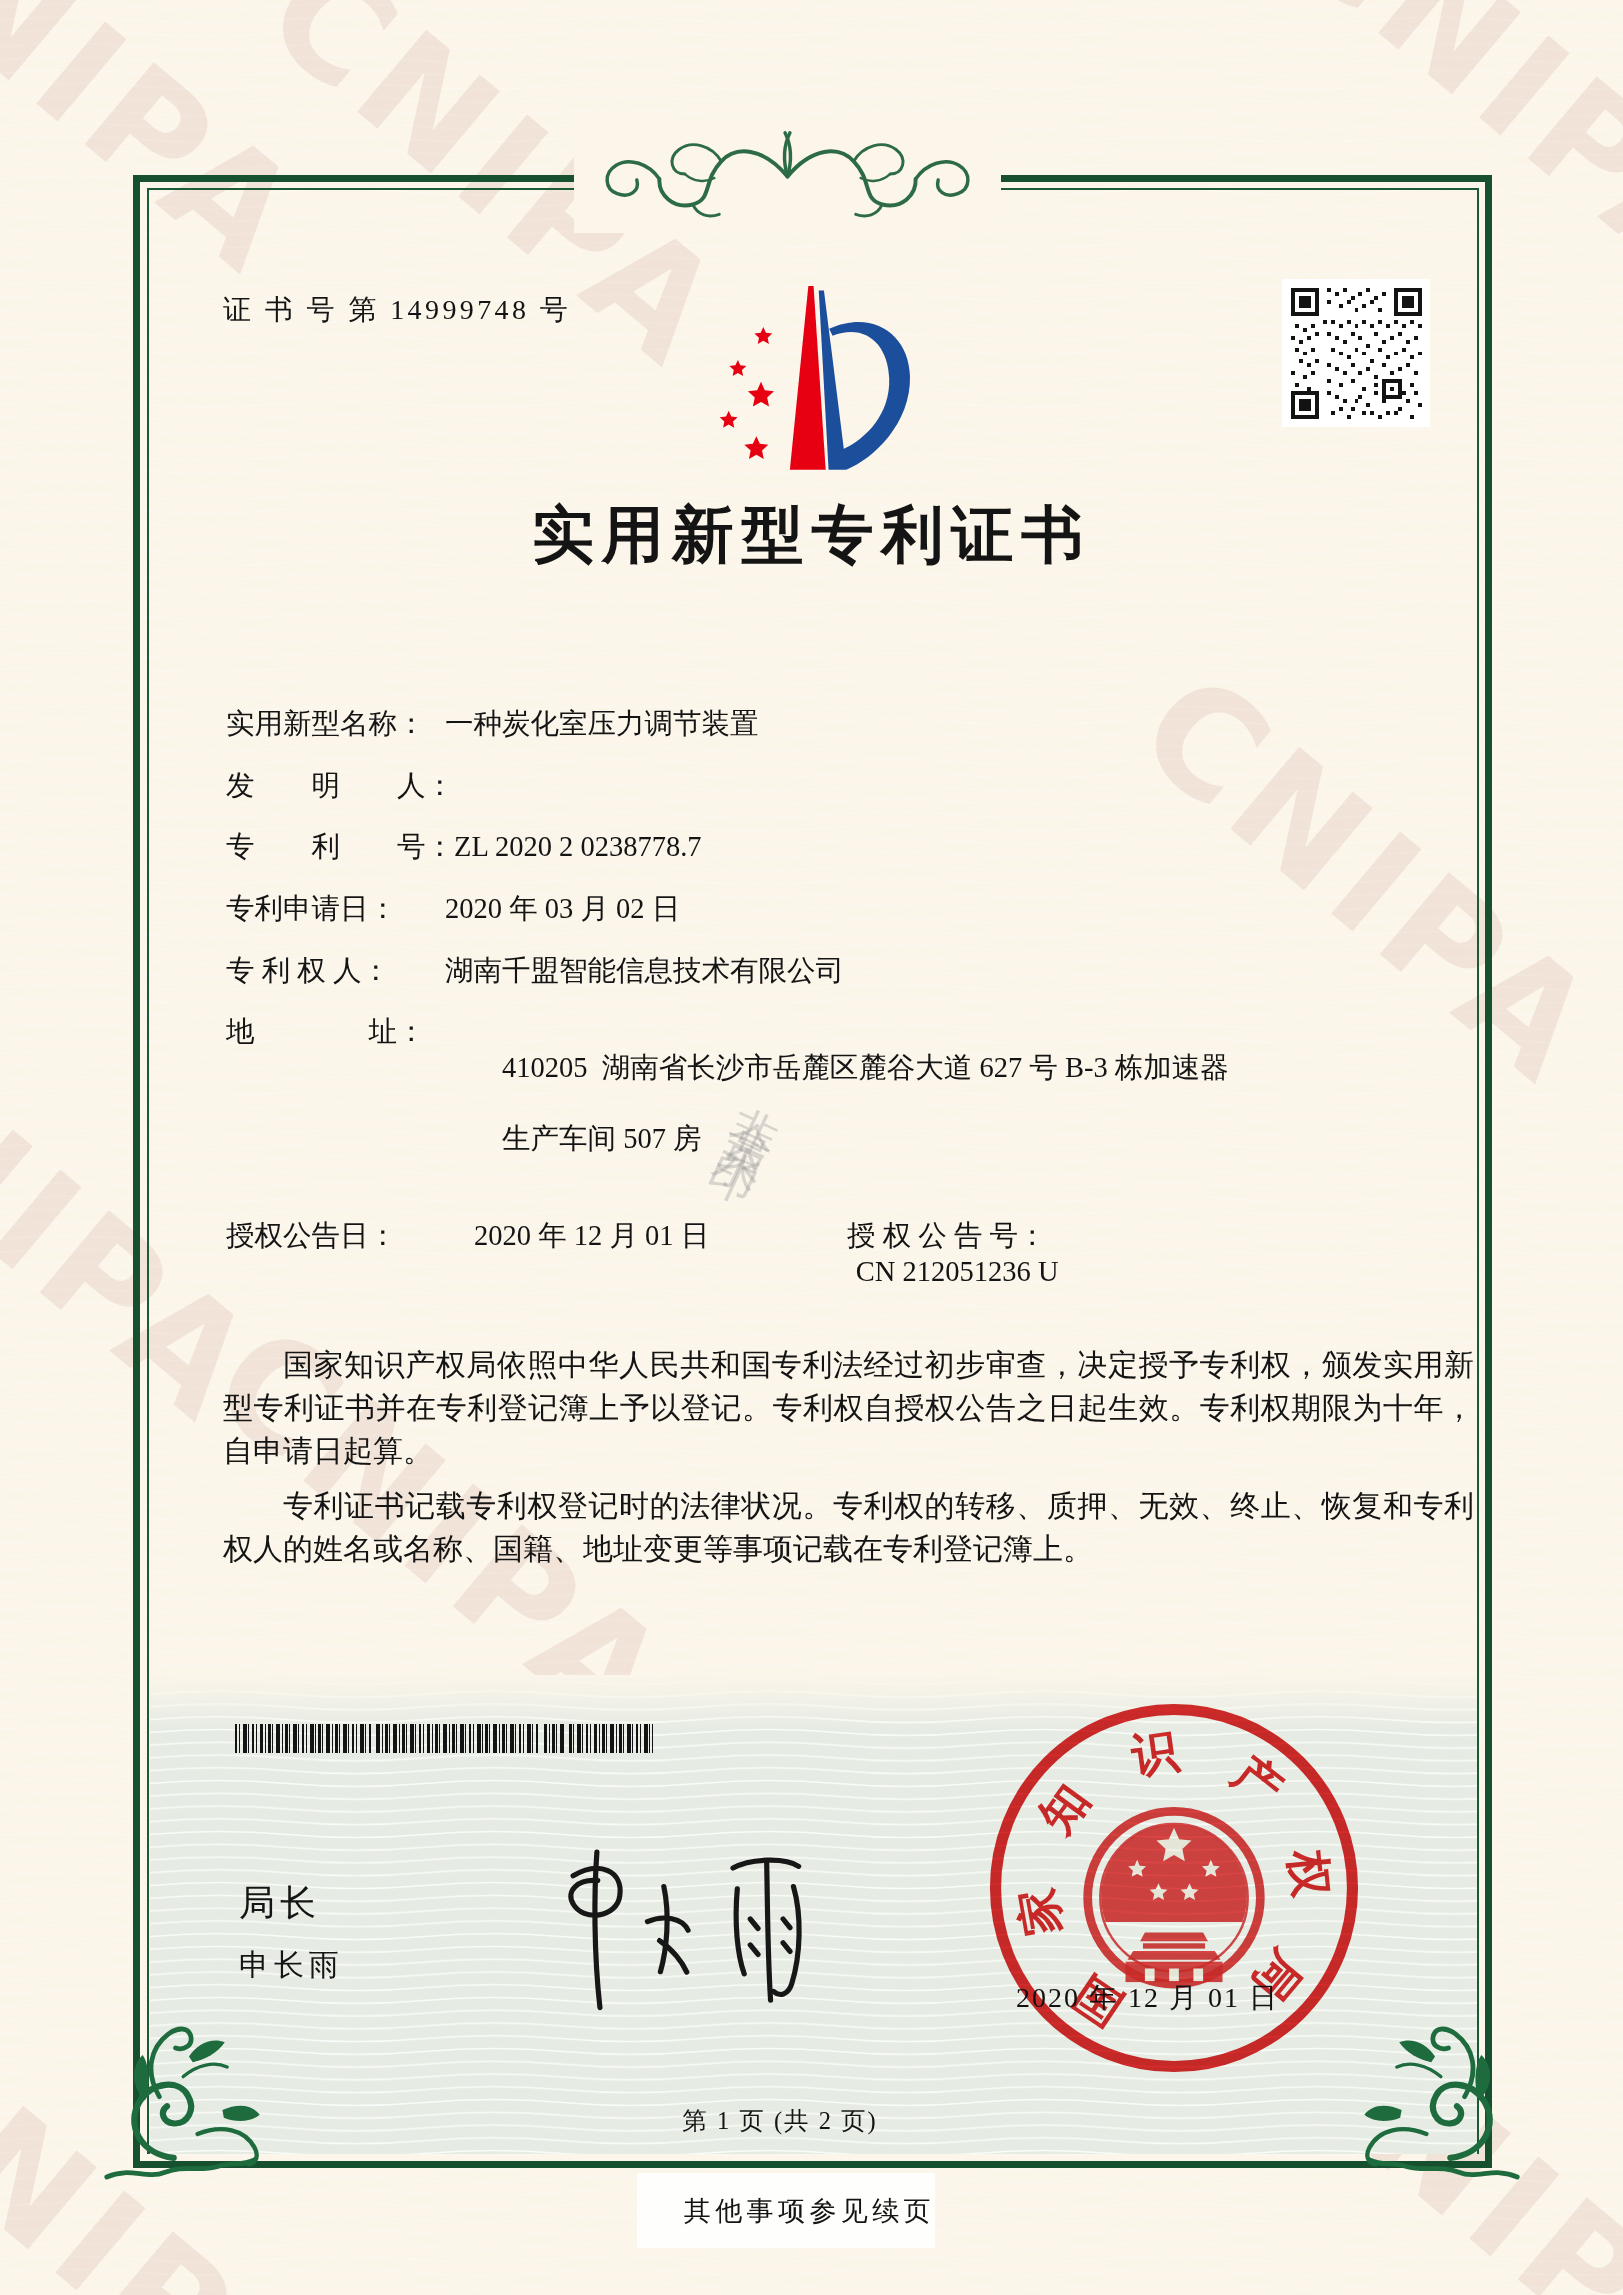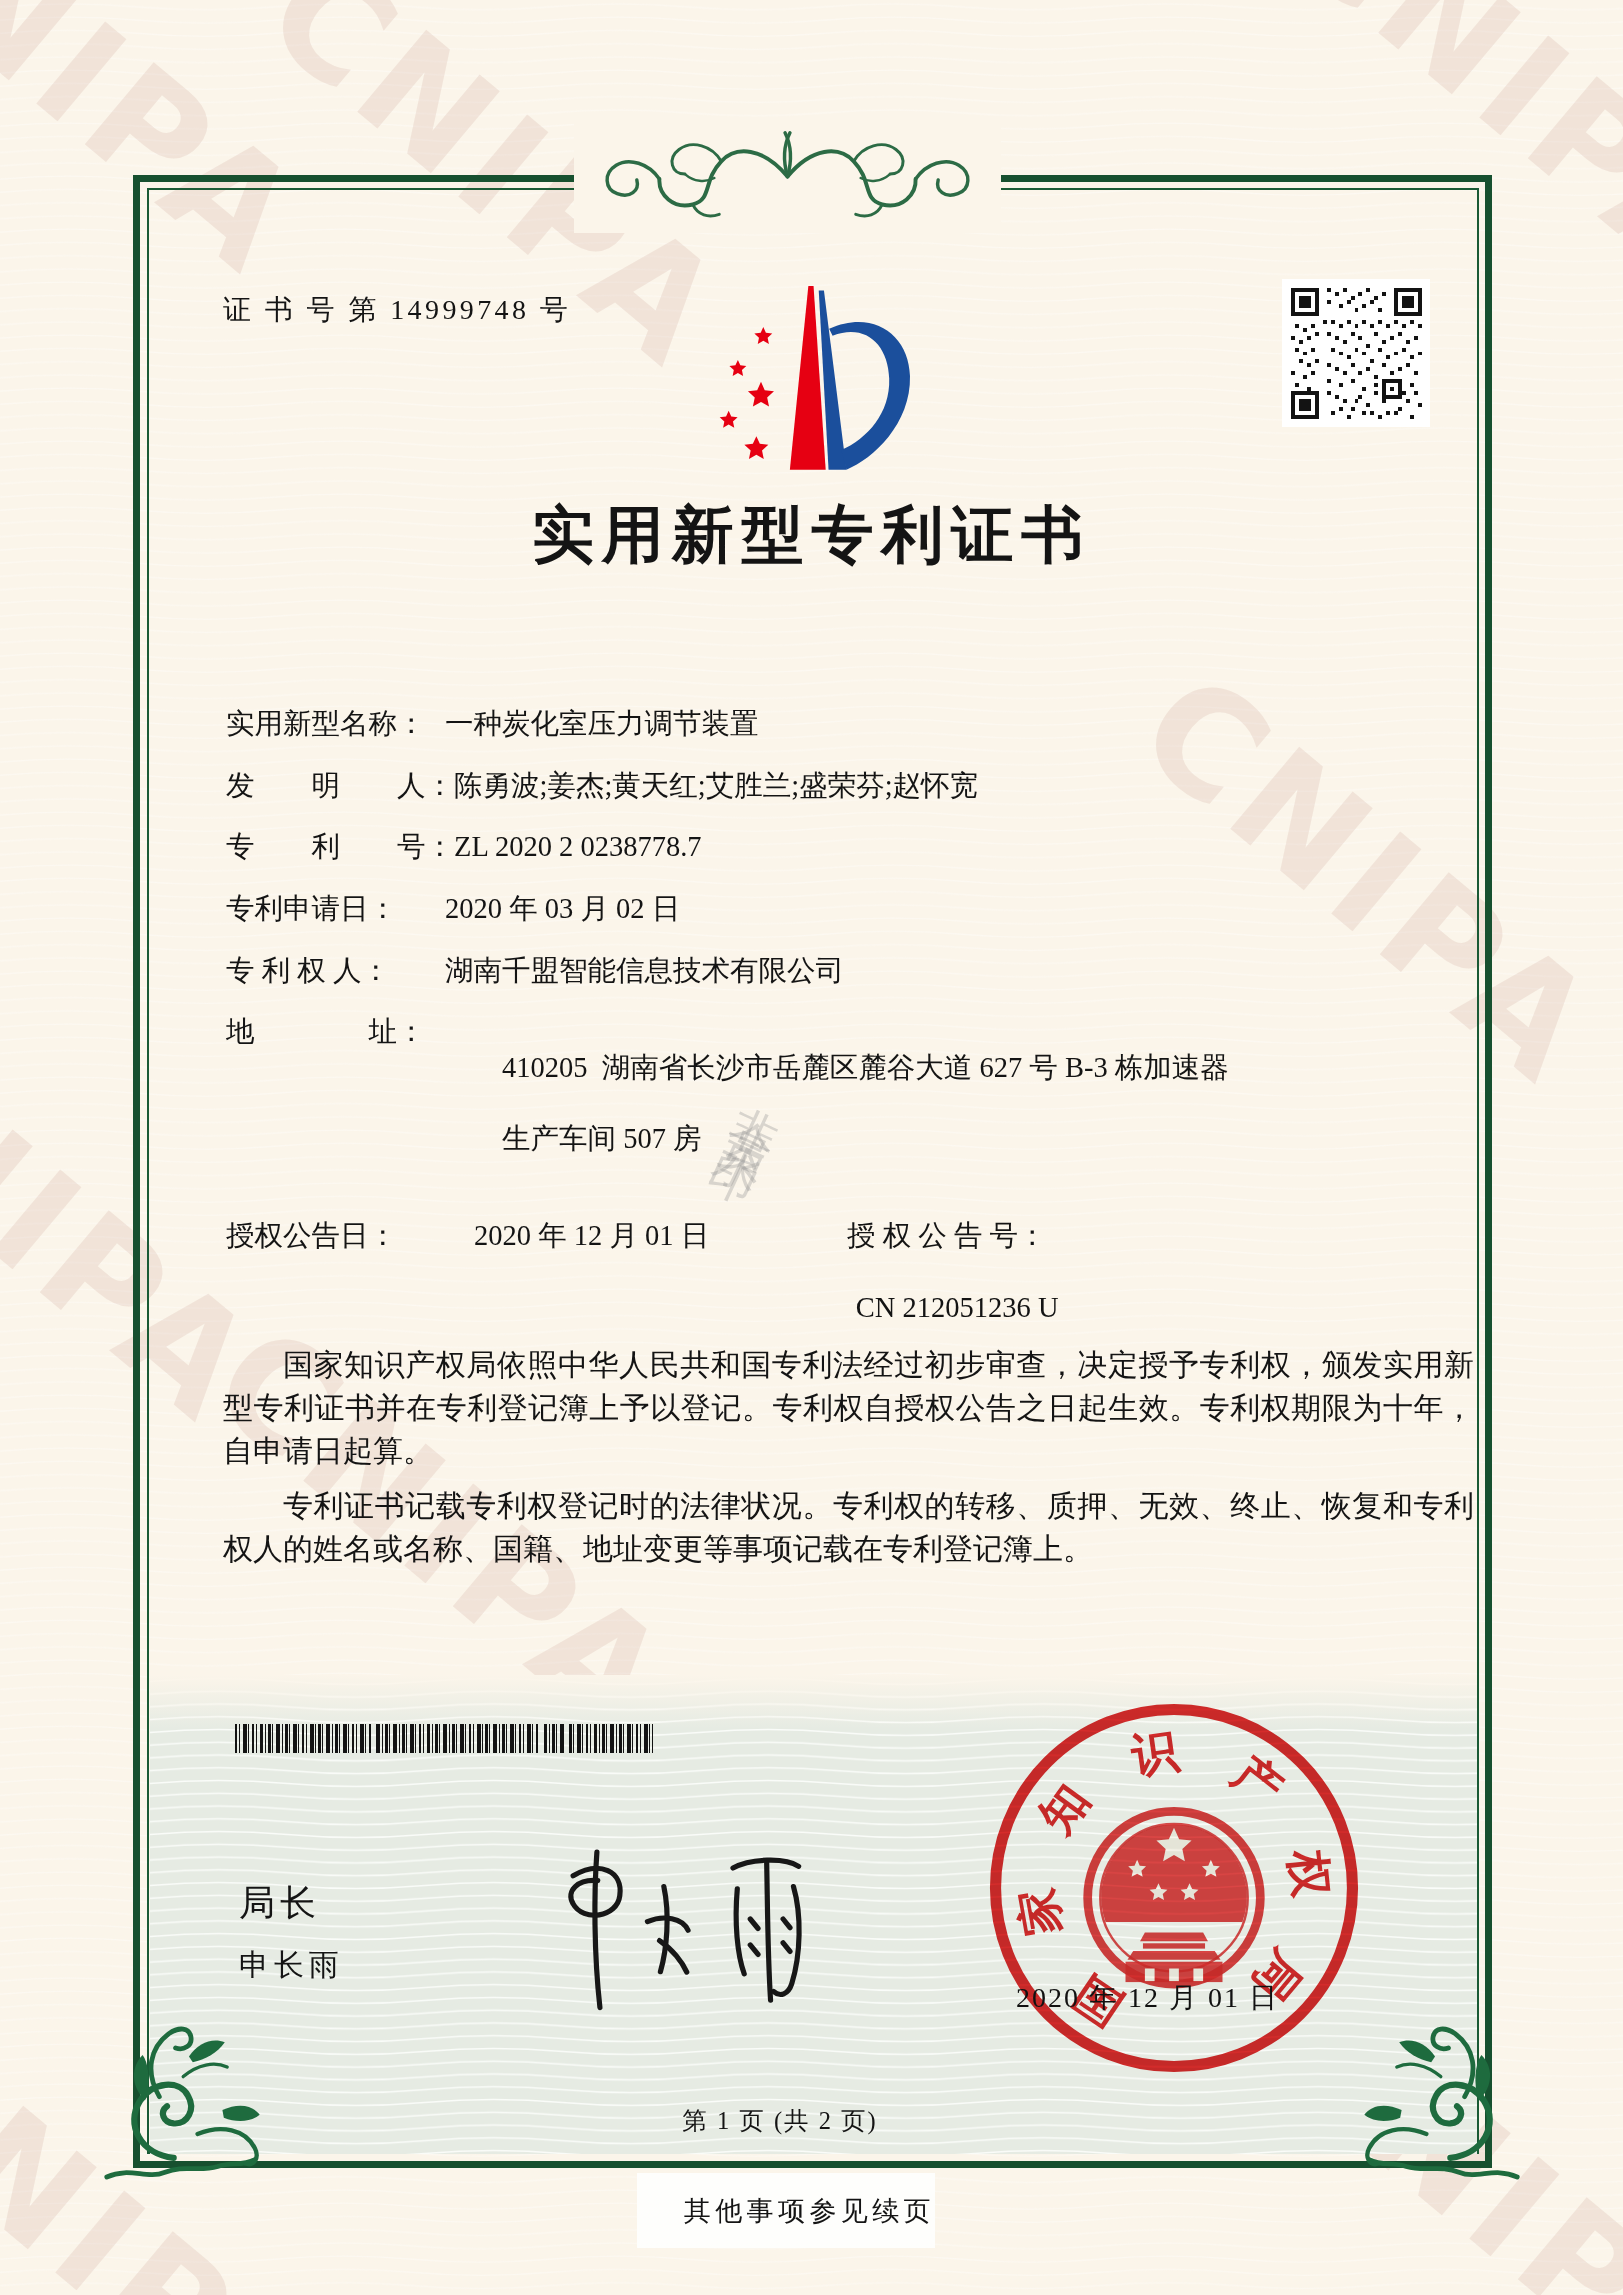--- a/index.html
+++ b/index.html
@@ -237,21 +237,20 @@
 
   <div class="doc-title">实用新型专利证书</div>
 
   <div class="fields">
     <div class="frow">
       <span class="flabel">实用新型名称：</span>
       <span class="fvalue">一种炭化室压力调节装置</span>
     </div>
     <div class="frow">
       <span class="flabel">发　　明　　人：</span>
-      <span class="fvalue">陈勇波;姜杰;黄天红;艾胜兰;盛荣芬;赵怀宽</span>
     </div>
     <div class="frow">
       <span class="flabel">专　　利　　号：</span>
       <span class="fvalue">ZL 2020 2 0238778.7</span>
     </div>
     <div class="frow">
       <span class="flabel">专利申请日：</span>
       <span class="fvalue">2020 年 03 月 02 日</span>
     </div>
     <div class="frow">
@@ -263,21 +262,21 @@
       <span class="fvalue">
         <span>410205  湖南省长沙市岳麓区麓谷大道 627 号 B-3 栋加速器</span><br>
         <span>生产车间 507 房</span>
       </span>
     </div>
     <div class="frow grant-row">
       <span class="flabel">授权公告日：</span>
       <span class="fvalue">2020 年 12 月 01 日</span>
       <span class="grant2">
         <span class="flabel">授 权 公 告 号：</span>
-        <span class="fvalue" style="margin-left:8.8px;margin-top:36px;">CN 212051236 U</span>
+        <span class="fvalue" style="margin-left:8.8px;">CN 212051236 U</span>
       </span>
     </div>
   </div>
 
   <div class="paras">
     <p>国家知识产权局依照中华人民共和国专利法经过初步审查，决定授予专利权，颁发实用新型专利证书并在专利登记簿上予以登记。专利权自授权公告之日起生效。专利权期限为十年，自申请日起算。</p>
     <p>专利证书记载专利权登记时的法律状况。专利权的转移、质押、无效、终止、恢复和专利权人的姓名或名称、国籍、地址变更等事项记载在专利登记簿上。</p>
   </div>
 
   <div class="wave-panel">

